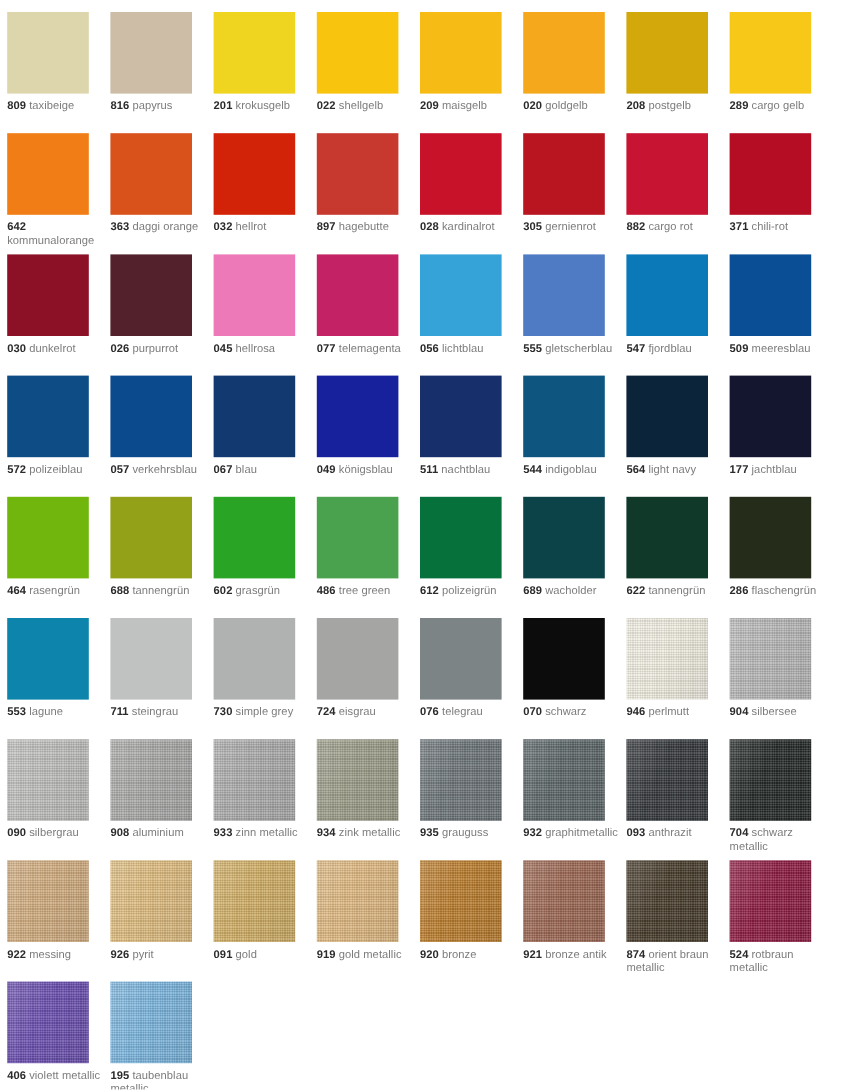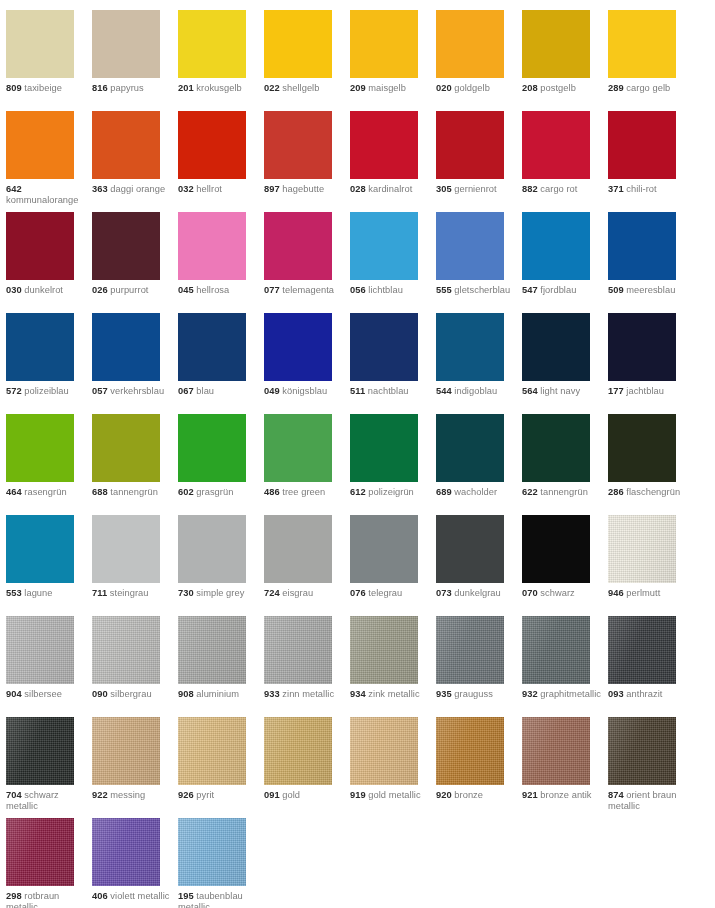--- a/index.html
+++ b/index.html
@@ -241,24 +241,20 @@
     </div>
     <div class="swatch-cell">
       <div class="swatch-chip" title="#a5a6a4" style="background-color: rgb(165, 166, 164);"></div>
       <div class="swatch-label"><span class="swatch-code">724</span> <span class="swatch-name">eisgrau</span></div>
     </div>
     <div class="swatch-cell">
       <div class="swatch-chip" title="#7d8486" style="background-color: rgb(125, 132, 134);"></div>
       <div class="swatch-label"><span class="swatch-code">076</span> <span class="swatch-name">telegrau</span></div>
     </div>
     <div class="swatch-cell">
-      <div class="swatch-chip" title="#3e4243" style="background-color: rgb(62, 66, 67);"></div>
-      <div class="swatch-label"><span class="swatch-code">073</span> <span class="swatch-name">dunkelgrau</span></div>
-    </div>
-    <div class="swatch-cell">
       <div class="swatch-chip" title="#0c0c0c" style="background-color: rgb(12, 12, 12);"></div>
       <div class="swatch-label"><span class="swatch-code">070</span> <span class="swatch-name">schwarz</span></div>
     </div>
     <div class="swatch-cell">
       <div class="swatch-chip metallic" title="#efece0" style="background-color: rgb(239, 236, 224);"></div>
       <div class="swatch-label"><span class="swatch-code">946</span> <span class="swatch-name">perlmutt</span></div>
     </div>
     <div class="swatch-cell">
       <div class="swatch-chip metallic" title="#b6b6b6" style="background-color: rgb(182, 182, 182);"></div>
       <div class="swatch-label"><span class="swatch-code">904</span> <span class="swatch-name">silbersee</span></div>
@@ -318,21 +314,21 @@
     <div class="swatch-cell">
       <div class="swatch-chip metallic" title="#9b6753" style="background-color: rgb(155, 103, 83);"></div>
       <div class="swatch-label"><span class="swatch-code">921</span> <span class="swatch-name">bronze antik</span></div>
     </div>
     <div class="swatch-cell">
       <div class="swatch-chip metallic" title="#473c2c" style="background-color: rgb(71, 60, 44);"></div>
       <div class="swatch-label"><span class="swatch-code">874</span> <span class="swatch-name">orient braun metallic</span></div>
     </div>
     <div class="swatch-cell">
       <div class="swatch-chip metallic" title="#8c1c42" style="background-color: rgb(140, 28, 66);"></div>
-      <div class="swatch-label"><span class="swatch-code">298</span> <span class="swatch-name">rotbraun metallic</span></div>
+      <div class="swatch-label"><span class="swatch-code">524</span> <span class="swatch-name">rotbraun metallic</span></div>
     </div>
     <div class="swatch-cell">
       <div class="swatch-chip metallic" title="#6a4fae" style="background-color: rgb(106, 79, 174);"></div>
       <div class="swatch-label"><span class="swatch-code">406</span> <span class="swatch-name">violett metallic</span></div>
     </div>
     <div class="swatch-cell">
       <div class="swatch-chip metallic" title="#7bb4dc" style="background-color: rgb(123, 180, 220);"></div>
       <div class="swatch-label"><span class="swatch-code">195</span> <span class="swatch-name">taubenblau metallic</span></div>
     </div>
   </div>

